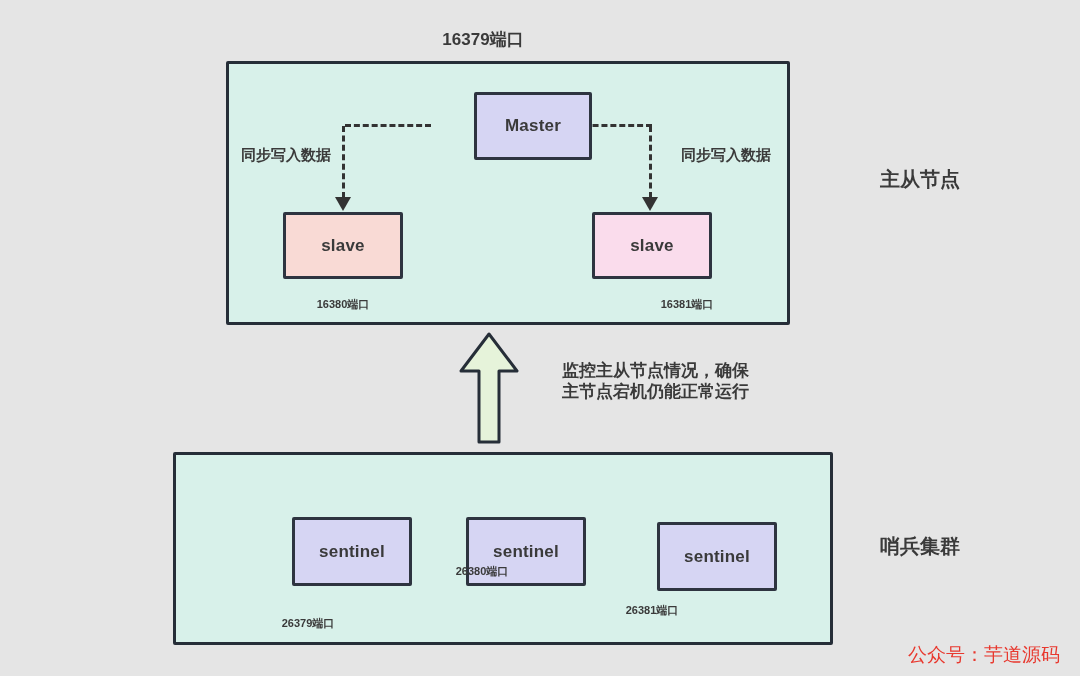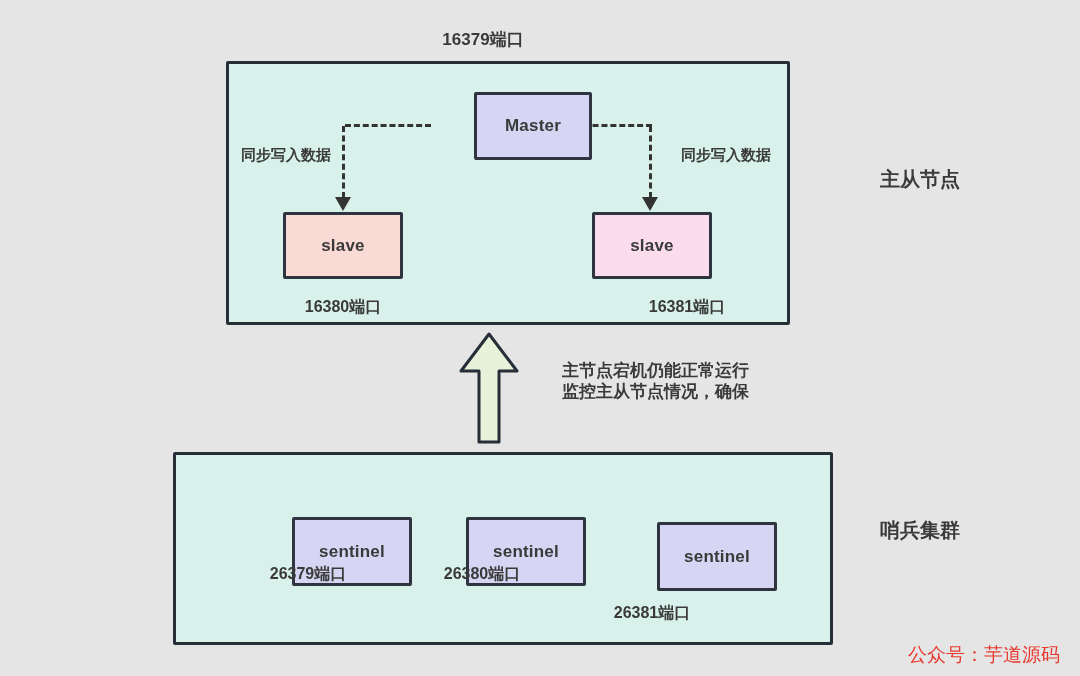--- a/index.html
+++ b/index.html
@@ -17,21 +17,21 @@
     position:absolute;box-sizing:border-box;
     border:3px solid var(--node_border,#2e3440);
     border-radius:2px;
     display:flex;align-items:center;justify-content:center;
     font-size:17px;font-weight:700;letter-spacing:.2px;
   }
   .node.lavender{background:var(--lavender_fill,#d6d5f3);margin-left:44px;}
   .node.salmon{background:var(--salmon_fill,#f9dad5);}
   .node.pink{background:var(--pink_fill,#fadcec);}
   .lbl{position:absolute;font-weight:700;font-size:15px;text-align:center;white-space:nowrap;}
-  .lbl.port{font-size:16px;}
+  .lbl.port{font-size:11px;}
   .lbl.title{font-size:17px;}
   .lbl.side{font-size:20px;}
   .dash-h{position:absolute;height:0;border-top:3px dashed var(--line_dark,#333);}
   .dash-v{position:absolute;width:0;border-left:3px dashed var(--line_dark,#333);}
   .arrowhead-down{
     position:absolute;width:0;height:0;
     border-left:8px solid transparent;border-right:8px solid transparent;
     border-top:14px solid var(--line_dark,#333);
   }
   .up-arrow{position:absolute;}
@@ -69,31 +69,31 @@
   <div class="lbl port" style="left:283px;top:297px;width:120px;">16380端口</div>
   <div class="lbl port" style="left:627px;top:297px;width:120px;">16381端口</div>
 
   <div class="lbl side" style="left:855px;top:166px;width:130px;">主从节点</div>
 
   <svg class="up-arrow" style="left:455px;top:330px;" width="68" height="116" viewBox="0 0 68 116">
     <polygon points="34,4 62,41 44,41 44,112 24,112 24,41 6,41" fill="#e6f3da" stroke="#262e38" stroke-width="3" stroke-linejoin="round"></polygon>
   </svg>
 
   <div class="note" style="left:562px;top:360px;">
+    <div>监控主从节点情况，确保</div>
     <div>主节点宕机仍能正常运行</div>
-    <div>监控主从节点情况，确保</div>
   </div>
 
   <div class="group-box" style="left:173px;top:452px;width:660px;height:193px;"></div>
 
   <div class="node lavender" style="left:248px;top:517px;width:120px;height:69px;">sentinel</div>
   <div class="node lavender" style="left:422px;top:517px;width:120px;height:69px;">sentinel</div>
   <div class="node lavender" style="left:613px;top:522px;width:120px;height:69px;">sentinel</div>
 
-  <div class="lbl port" style="left:248px;top:564px;width:120px;">26379端口</div>
+  <div class="lbl port" style="left:248px;top:616px;width:120px;">26379端口</div>
   <div class="lbl port" style="left:422px;top:564px;width:120px;">26380端口</div>
   <div class="lbl port" style="left:592px;top:603px;width:120px;">26381端口</div>
 
-  <div class="lbl side" style="left:855px;top:517px;width:130px;">哨兵集群</div>
+  <div class="lbl side" style="left:855px;top:533px;width:130px;">哨兵集群</div>
 
   <div class="watermark" style="left:908px;top:642px;">公众号：芋道源码</div>
 
 </div>
 
 </body></html>

